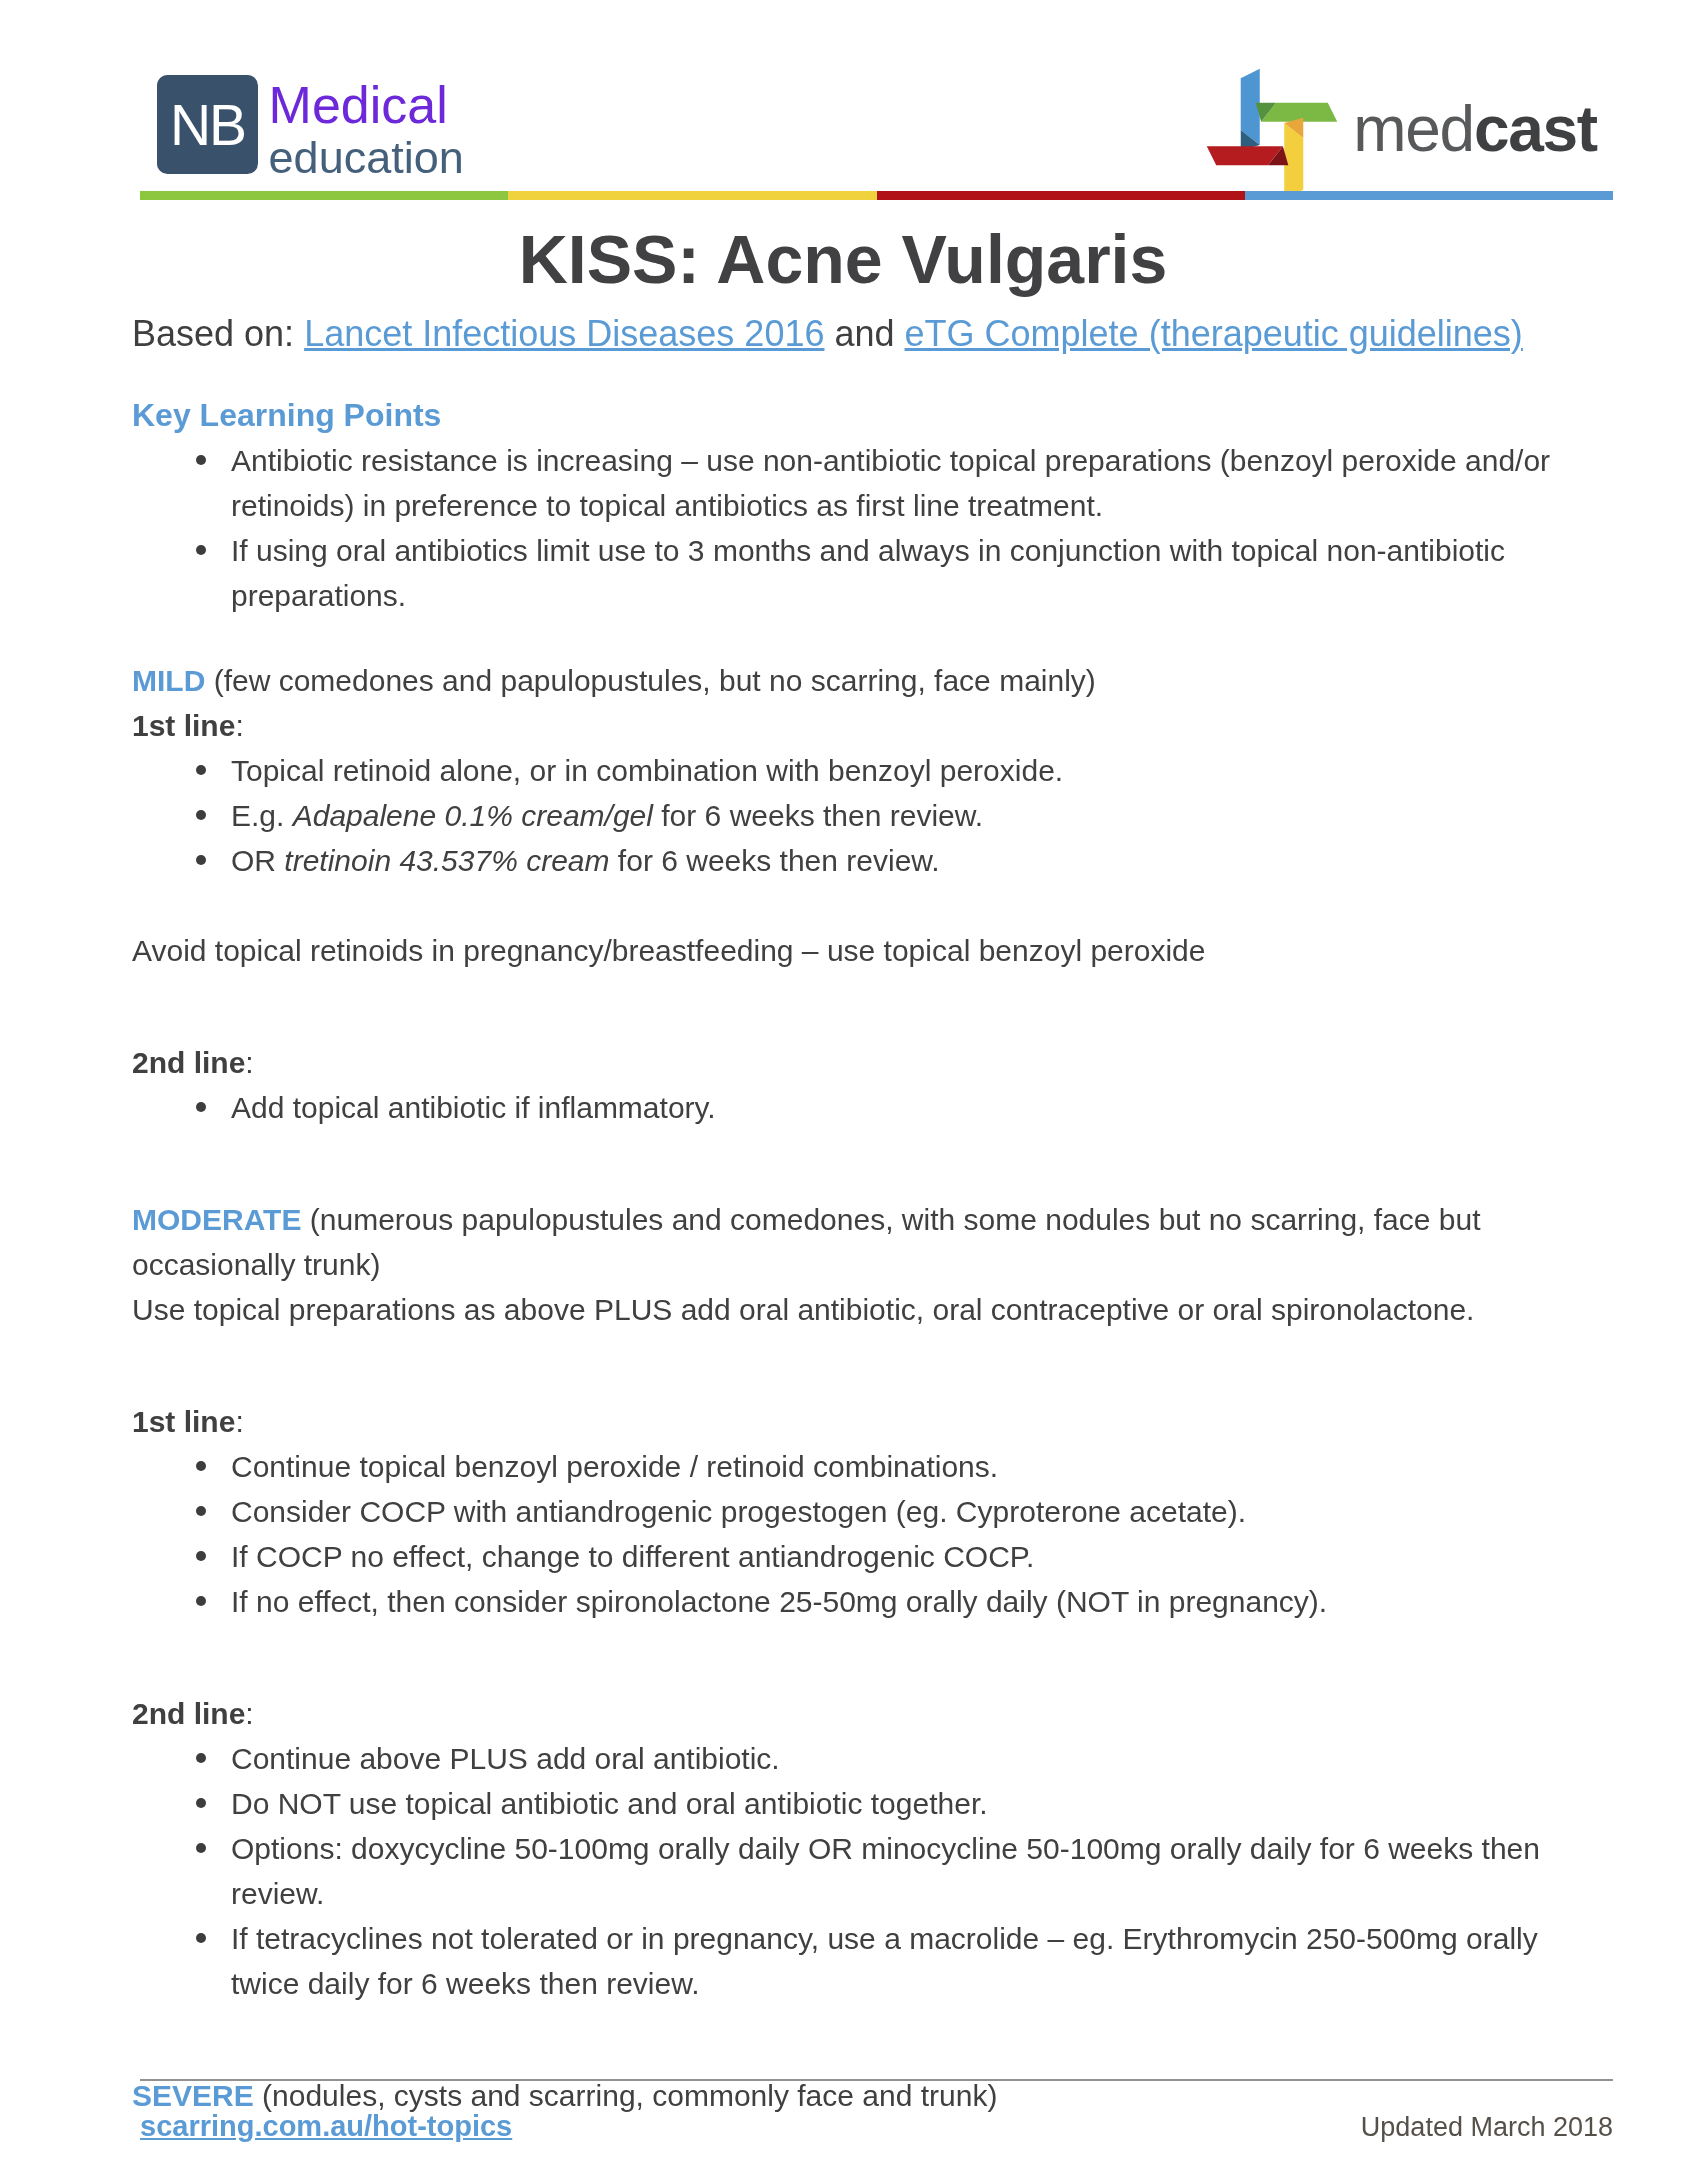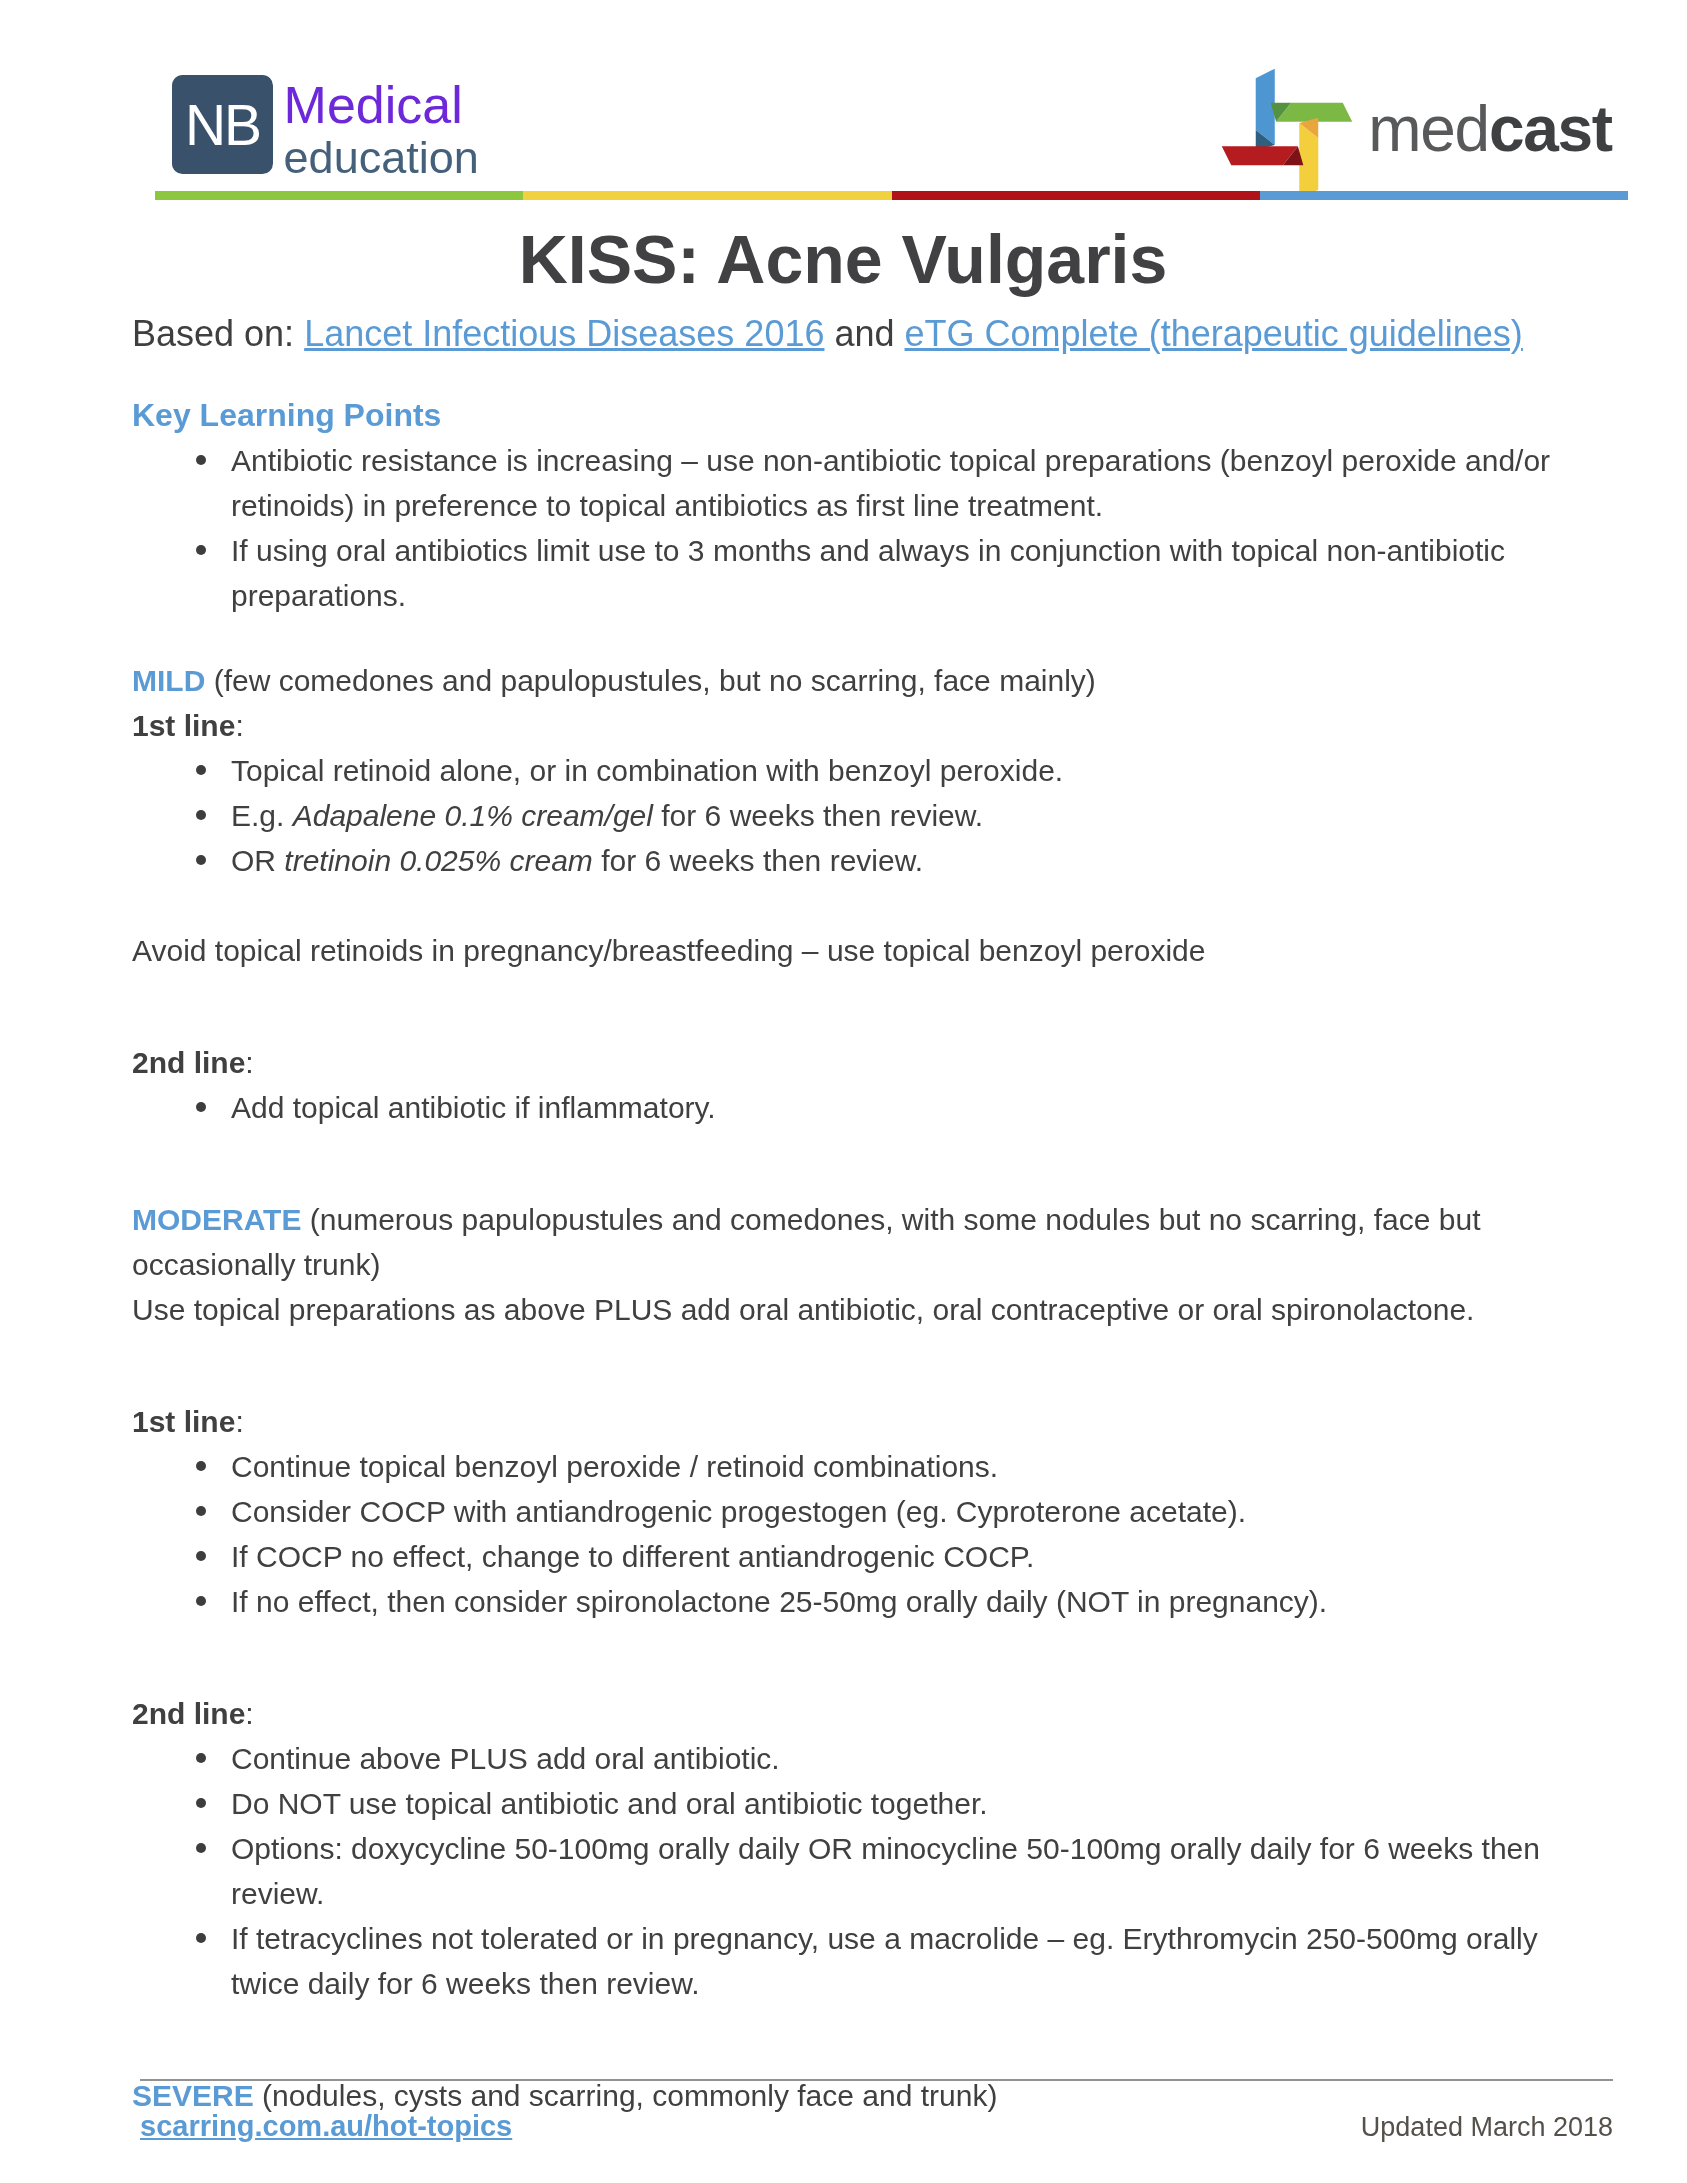--- a/index.html
+++ b/index.html
@@ -6,21 +6,21 @@
   .page{
     position:relative;
     width:1687px;height:2183px;
     background:#ffffff;
     font-family:"Liberation Sans", sans-serif;
     color:#404040;
     overflow:hidden;
     margin:0 auto;
   }
   
-  .header{position:absolute;left:0;top:0;width:1434px;height:212px;margin-left:15px;}
+  .header{position:absolute;left:0;top:0;width:1434px;height:212px;}
   .nb-logo{position:absolute;left:157px;top:75px;display:flex;align-items:flex-start;}
   .nb-box{
     width:101px;height:99px;background:#3a516b;border-radius:10.6px;
     display:flex;align-items:center;justify-content:center;
     color:#ffffff;font-size:57px;letter-spacing:-2px;
   }
   .nb-words{margin-left:10.6px;line-height:1;padding-top:4px;}
   .nb-line1{font-size:52px;color:#6d28d9;letter-spacing:0px;}
   .nb-line2{font-size:45px;color:#45607b;margin-top:4px;}
   .medcast{position:absolute;left:1204px;top:66px;display:flex;align-items:center;gap:8px;}
@@ -106,21 +106,21 @@
         <div class="blk blk-h"><span class="hb">Key Learning Points</span></div>
         <ul class="blk blk-ul">
           <li><span>Antibiotic resistance is increasing – use non-antibiotic topical preparations (benzoyl peroxide and/or retinoids) in preference to topical antibiotics as first line treatment.</span></li>
           <li><span>If using oral antibiotics limit use to 3 months and always in conjunction with topical non-antibiotic preparations.</span></li>
         </ul>
         <div class="blk blk-p" style="margin-top: 40px;"><span class="hb">MILD</span><span> (few comedones and papulopustules, but no scarring, face mainly)</span></div>
         <div class="blk blk-p"><span class="b">1st line</span><span>:</span></div>
         <ul class="blk blk-ul">
           <li><span>Topical retinoid alone, or in combination with benzoyl peroxide.</span></li>
           <li><span>E.g. </span><span class="i">Adapalene 0.1% cream/gel</span><span> for 6 weeks then review.</span></li>
-          <li><span>OR </span><span class="i">tretinoin 0.025% cream</span><span> for 6 weeks then review.</span></li>
+          <li><span>OR </span><span class="i">tretinoin 43.537% cream</span><span> for 6 weeks then review.</span></li>
         </ul>
         <div class="blk blk-p" style="margin-top: 45px;"><span>Avoid topical retinoids in pregnancy/breastfeeding – use topical benzoyl peroxide</span></div>
         <div class="blk blk-p" style="margin-top: 67px;"><span class="b">2nd line</span><span>:</span></div>
         <ul class="blk blk-ul">
           <li><span>Add topical antibiotic if inflammatory.</span></li>
         </ul>
         <div class="blk blk-p" style="margin-top: 67px;"><span class="hb">MODERATE</span><span> (numerous papulopustules and comedones, with some nodules but no scarring, face but occasionally trunk)</span></div>
         <div class="blk blk-p"><span>Use topical preparations as above PLUS add oral antibiotic, oral contraceptive or oral spironolactone.</span></div>
         <div class="blk blk-p" style="margin-top: 67px;"><span class="b">1st line</span><span>:</span></div>
         <ul class="blk blk-ul">

